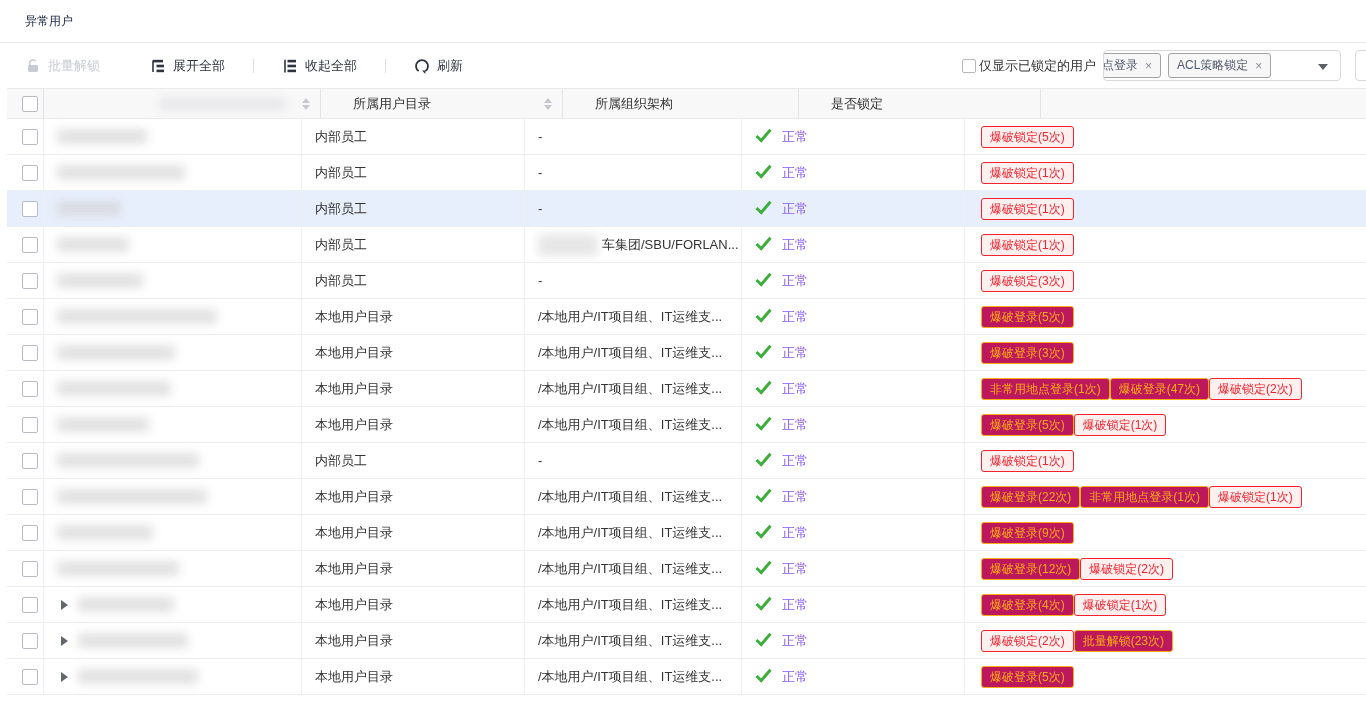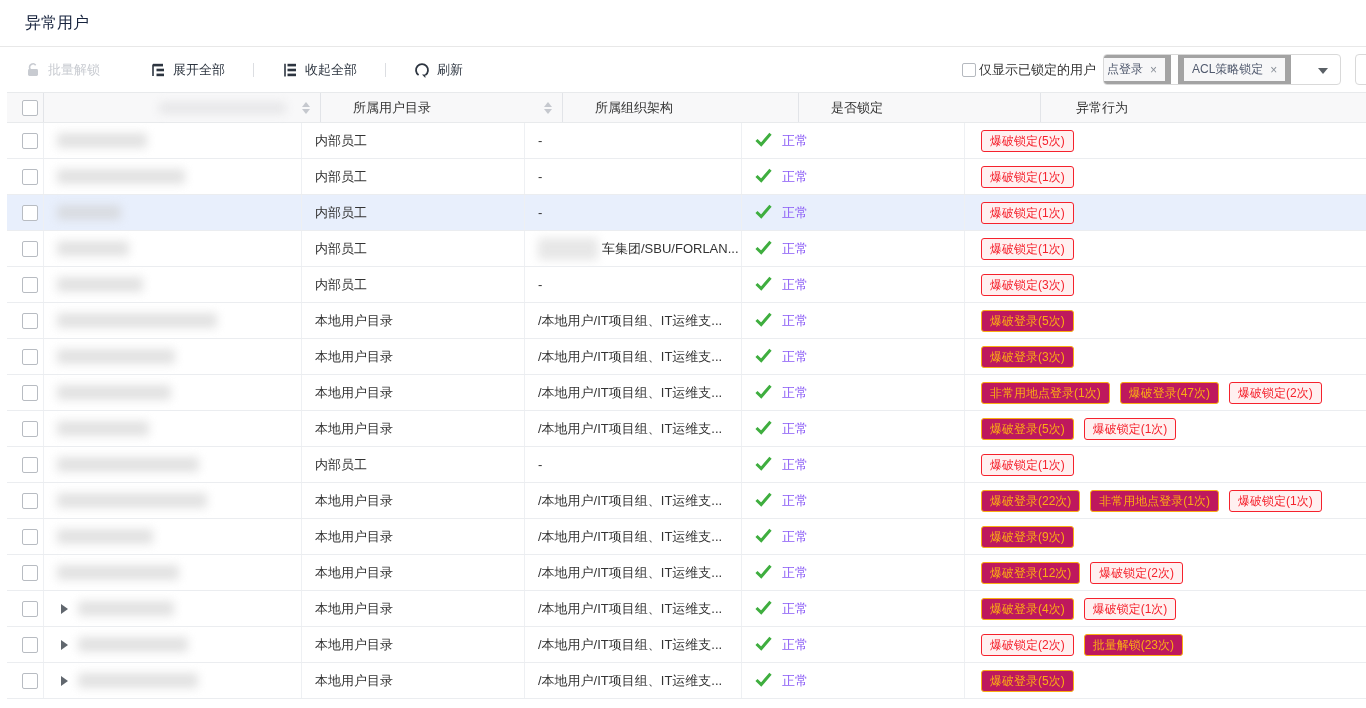--- a/index.html
+++ b/index.html
@@ -3,39 +3,39 @@
 <meta charset="utf-8">
 <style>
   * { box-sizing: border-box; }
   html,body { margin:0; padding:0; }
   body {
     width:1366px; height:708px; overflow:hidden; position:relative;
     background:#fff; color:#333;
     font-family:"Liberation Sans", sans-serif; font-size:13px;
   }
   
-  .page-title { font-size:16px; color:#17233d; padding:13px 0 12px 25px; }
+  .page-title { font-size:12px; color:#17233d; padding:13px 0 12px 25px; }
   .title-divider { border:none; border-top:1px solid #e8e8e8; margin:0; }
 
   
   .toolbar { position:relative; height:45px; display:flex; align-items:center; padding-left:25px; }
   .tb-btn { display:inline-flex; align-items:center; gap:7px; color:#2d3540; cursor:pointer; white-space:nowrap; }
   .tb-btn.disabled { color:#c8cbd1; cursor:default; }
   .tb-btn svg { display:block; }
   .tb-sep { width:1px; height:14px; background:#dcdee2; margin:0 28px; }
   .gap-lg { margin-right:50px;text-align:center; }
 
   .only-locked { position:absolute; left:962px; top:0; height:45px; display:flex; align-items:center; gap:3px; color:#333; }
   .cbx { width:14px; height:14px; border:1px solid #b5b9bf; border-radius:2px; background:#fff; flex:0 0 auto; }
 
   .tag-select { position:absolute; left:1103px; top:7px; width:238px; height:31px;
     border:1px solid #d9d9d9; border-radius:4px; background:#fff; overflow:hidden;
     display:flex; align-items:center; }
   .tags-wrap { display:flex; align-items:center; margin-left:-11px; }
-  .tag { display:inline-flex; align-items:center; gap:7px; background:#f7f7f8; border:6px solid #a3a3a3;
+  .tag { display:inline-flex; align-items:center; gap:7px; background:#f7f7f8; border:1px solid #a3a3a3;
     border-radius:3px; padding:3px 8px; font-size:12px; color:#515a6e; margin-right:7px; white-space:nowrap; }
   .tag .tag-x { color:#8a9099; font-size:12px; cursor:pointer; line-height:1; }
   .select-caret { position:absolute; right:12px; top:13px; width:0; height:0;
     border-left:5px solid transparent; border-right:5px solid transparent; border-top:6px solid #5a6066; }
   .edge-box { position:absolute; left:1355px; top:7px; width:40px; height:31px;
     border:1px solid #d9d9d9; border-radius:4px; background:#fff; }
 
   
   .table { margin-left:7px; border-top:1px solid #e8eaec; }
   .thead { display:flex; height:30px; background:#f8f8f9; border-bottom:1px solid #e8eaec;
@@ -62,21 +62,21 @@
   .hdr-blur { margin-left:83px; width:127px; height:12px; background:#e3e3e5; opacity:.8; }
 
   .expand-arrow { display:none; width:0; height:0; border-top:5px solid transparent; border-bottom:5px solid transparent;
     border-left:7px solid #61676e; margin:0 10px 0 4px; cursor:pointer; flex:0 0 auto; }
   .expand-arrow.show { display:block; }
 
   .status-ok { display:flex; align-items:center; gap:10px; }
   .ok-text { color:#8b5cf6; }
 
   .badge { display:inline-block; padding:2px 8px; border-radius:3px; font-size:12px; line-height:16px;
-    margin-right:10px; white-space:nowrap; }
+    white-space:nowrap; }
   .badge.red    { color:#f5222d; border:1px solid #f5222d; background:#fff0f0; }
   .badge.orange { color:#faad14; border:1px solid #faad14; background:#be185d; }
 
   .org-blur { width:60px; height:22px; margin-right:4px; opacity:.5; }
 </style>
 </head>
 <body>
 
 <div class="page-title">异常用户</div>
 <hr class="title-divider">
@@ -170,23 +170,20 @@
           <span class="car-up"></span>
           <span class="car-dn"></span>
         </span>
     </div>
     <div class="th c-org">
       <span>所属组织架构</span>
     </div>
     <div class="th c-status">
       <span>是否锁定</span>
     </div>
-    <div class="th c-beh">
-      <span>异常行为</span>
-    </div>
   </div>
   <div id="tbody">
       <div class="tr">
     <div class="td c-check">
       <span class="row-cbx"></span>
     </div>
     <div class="td c-name">
 
       <span class="blur-block" style="width: 90px;"></span>
     </div>

